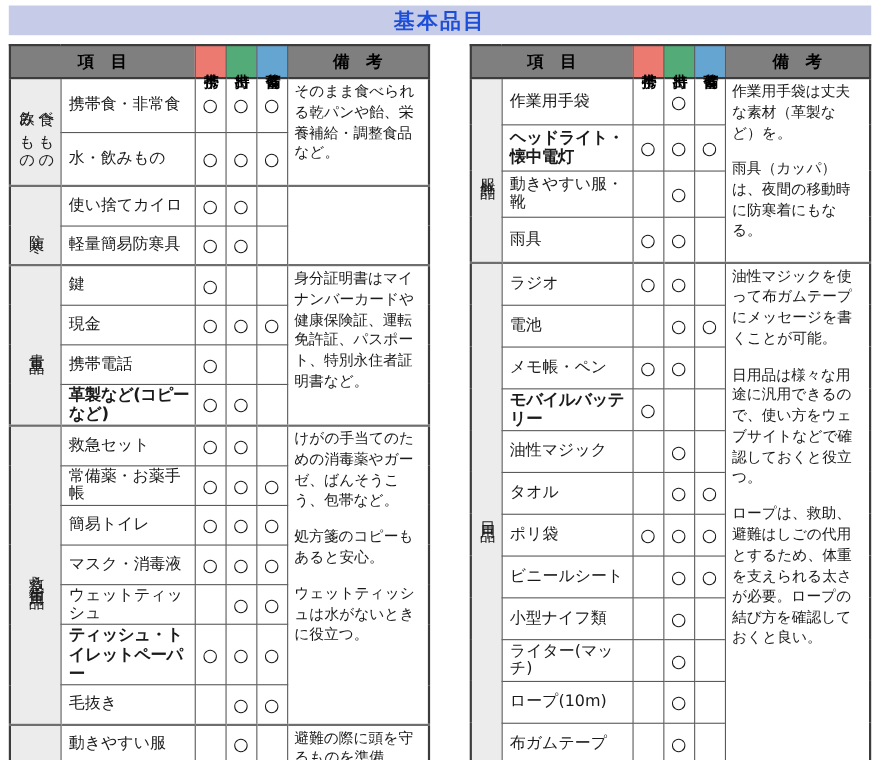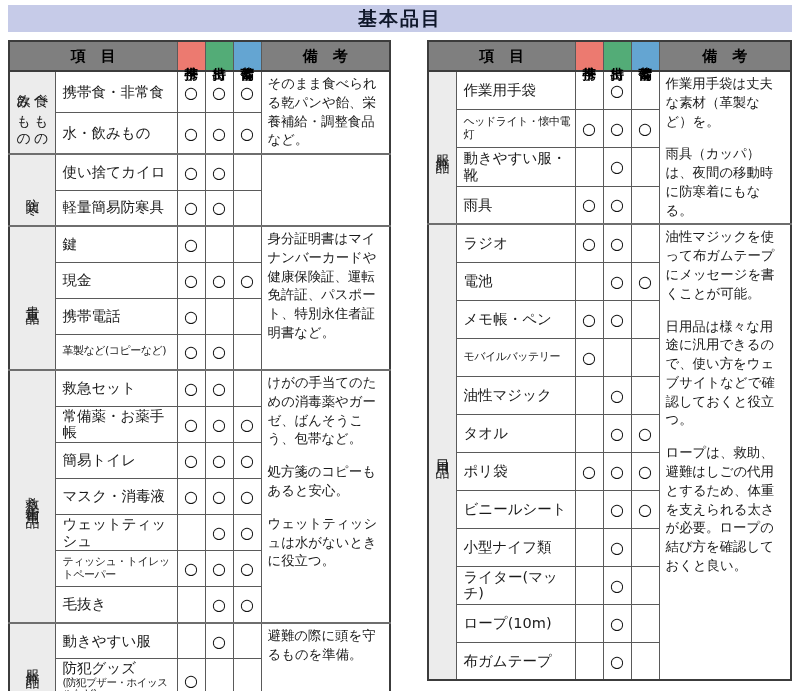--- a/index.html
+++ b/index.html
@@ -6,21 +6,21 @@
   html,body { margin:0; padding:0; }
   body {
     width:800px; height:691px; background:#ffffff; overflow:hidden;
     font-family:"DejaVu Sans", sans-serif; color:#1a1a1a;
   }
   .banner {
     margin:5px 8px 0 8px; height:27px; background:#c6cbe8;
     display:flex; align-items:center; justify-content:center;
   }
   .banner .title {
-    color:#0f172a; font-weight:bold; font-size:19px; letter-spacing:2px;
+    color:#1d4ed8; font-weight:bold; font-size:19px; letter-spacing:2px;
   }
   .tables {
     display:flex; justify-content:space-between; align-items:flex-start;
     padding:8px 8px 0 8px;
   }
   table { border-collapse:collapse; table-layout:fixed; border:2px solid #3c3c3c; }
   td, th { border:1px solid #5a5a5a; padding:0; }
   thead tr { height:30px; }
   thead th { background:#7f7f7f; color:#000000; font-weight:bold; font-size:15px; }
   th.mark-head { padding:0; }
@@ -31,26 +31,26 @@
   .tbl-left tbody tr { height:36px; }
   .tbl-right tbody tr { height:38px; }
   td.cat { background:#ececec; text-align:center; vertical-align:middle; }
   .vtext {
     writing-mode:vertical-rl; text-orientation:upright;
     margin:0 auto; font-size:14px; letter-spacing:3px; line-height:1.1;
   }
   .vwrap { display:flex; flex-direction:row-reverse; justify-content:center; gap:2px; }
   .vwrap .vtext { margin:0; }
   td.item { font-size:14.5px; padding:1px 2px 1px 7px; vertical-align:middle; line-height:1.15; }
-  td.item.small { font-size:11px; letter-spacing:-0.5px; }
+  td.item.small { font-size:15px; letter-spacing:-0.5px;font-weight:bold; }
   td.item .sub { display:block; font-size:10.5px; letter-spacing:-0.5px; line-height:1.1; }
   td.mark { text-align:center; vertical-align:middle; font-size:16px; color:#111; }
   td.remarks {
     vertical-align:top; font-size:13.4px; line-height:1.4;
-    padding:3px 5px 3px 6px; background:#ffffff;
+    padding:3px 5px 18px 6px; background:#ffffff;
   }
   td.remarks p { margin:0 0 1.05em 0; }
   td.remarks p:last-child { margin-bottom:0; }
   tr.sec-top > td, tr.sec-top > th { border-top:2px solid #6e6e6e;margin-left:11px; }
   thead th { border-bottom:2px solid #3c3c3c; }
 </style>
 </head>
 <body>
 
 <div class="banner">

